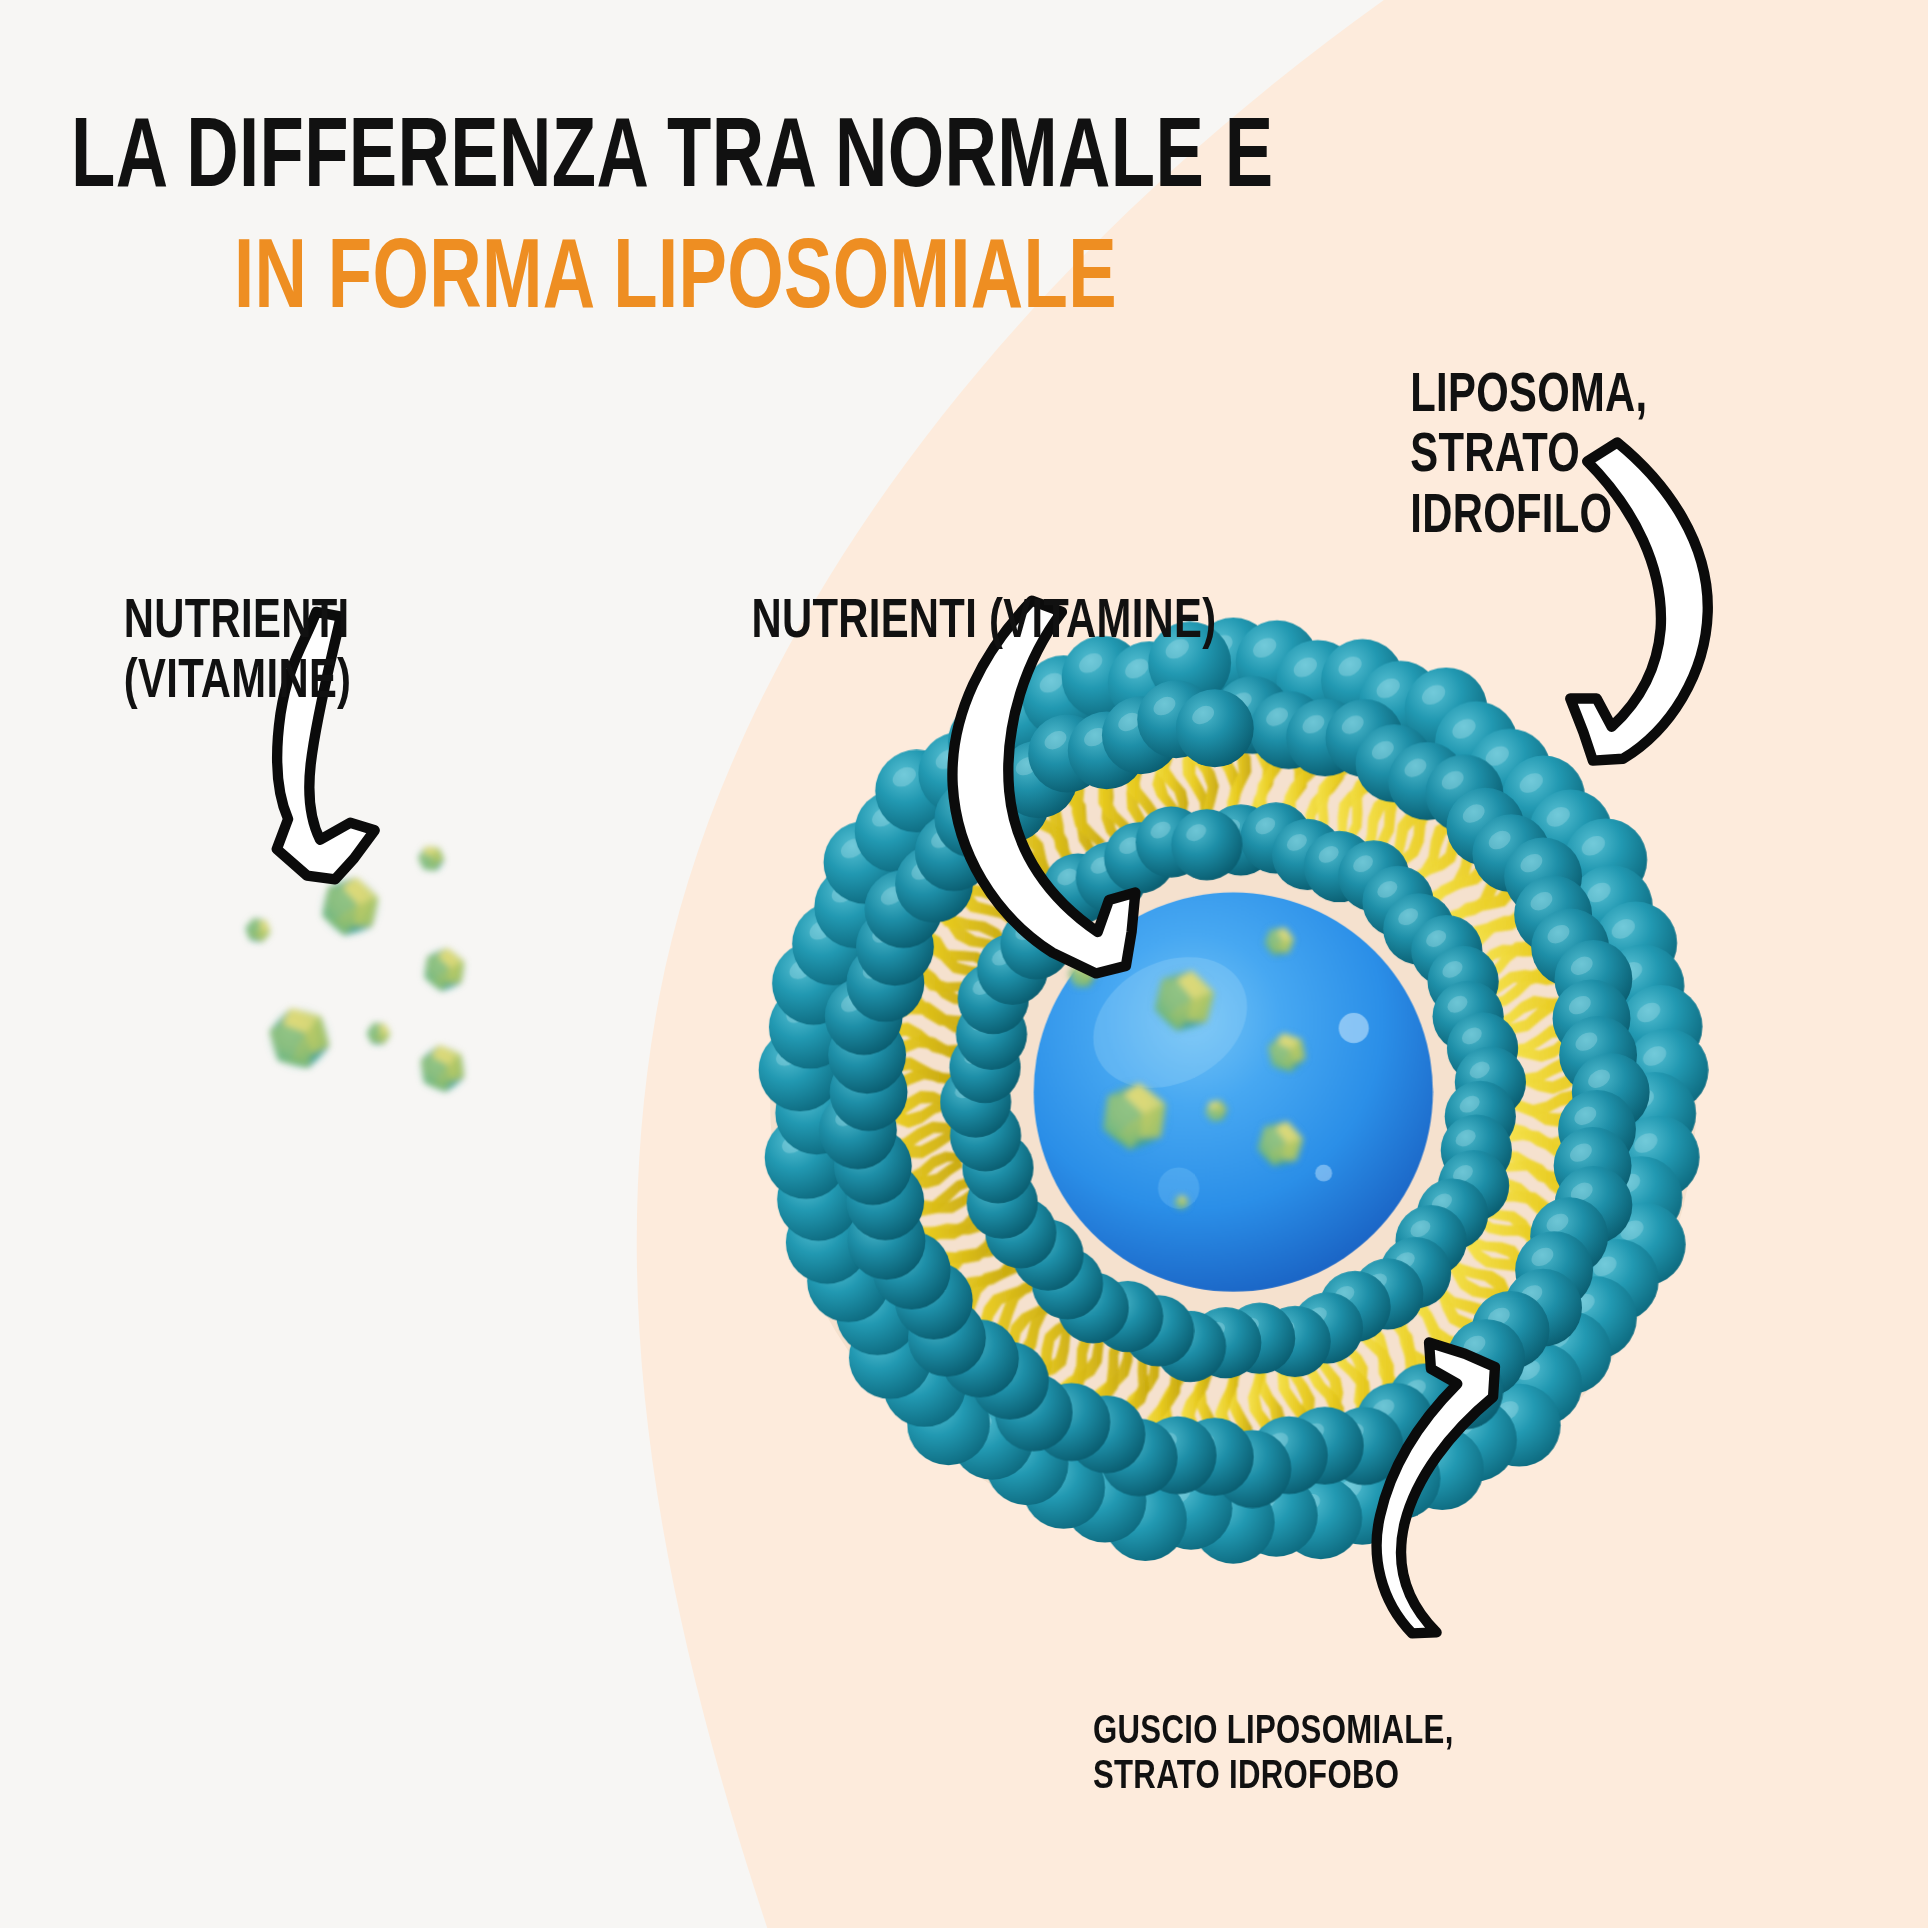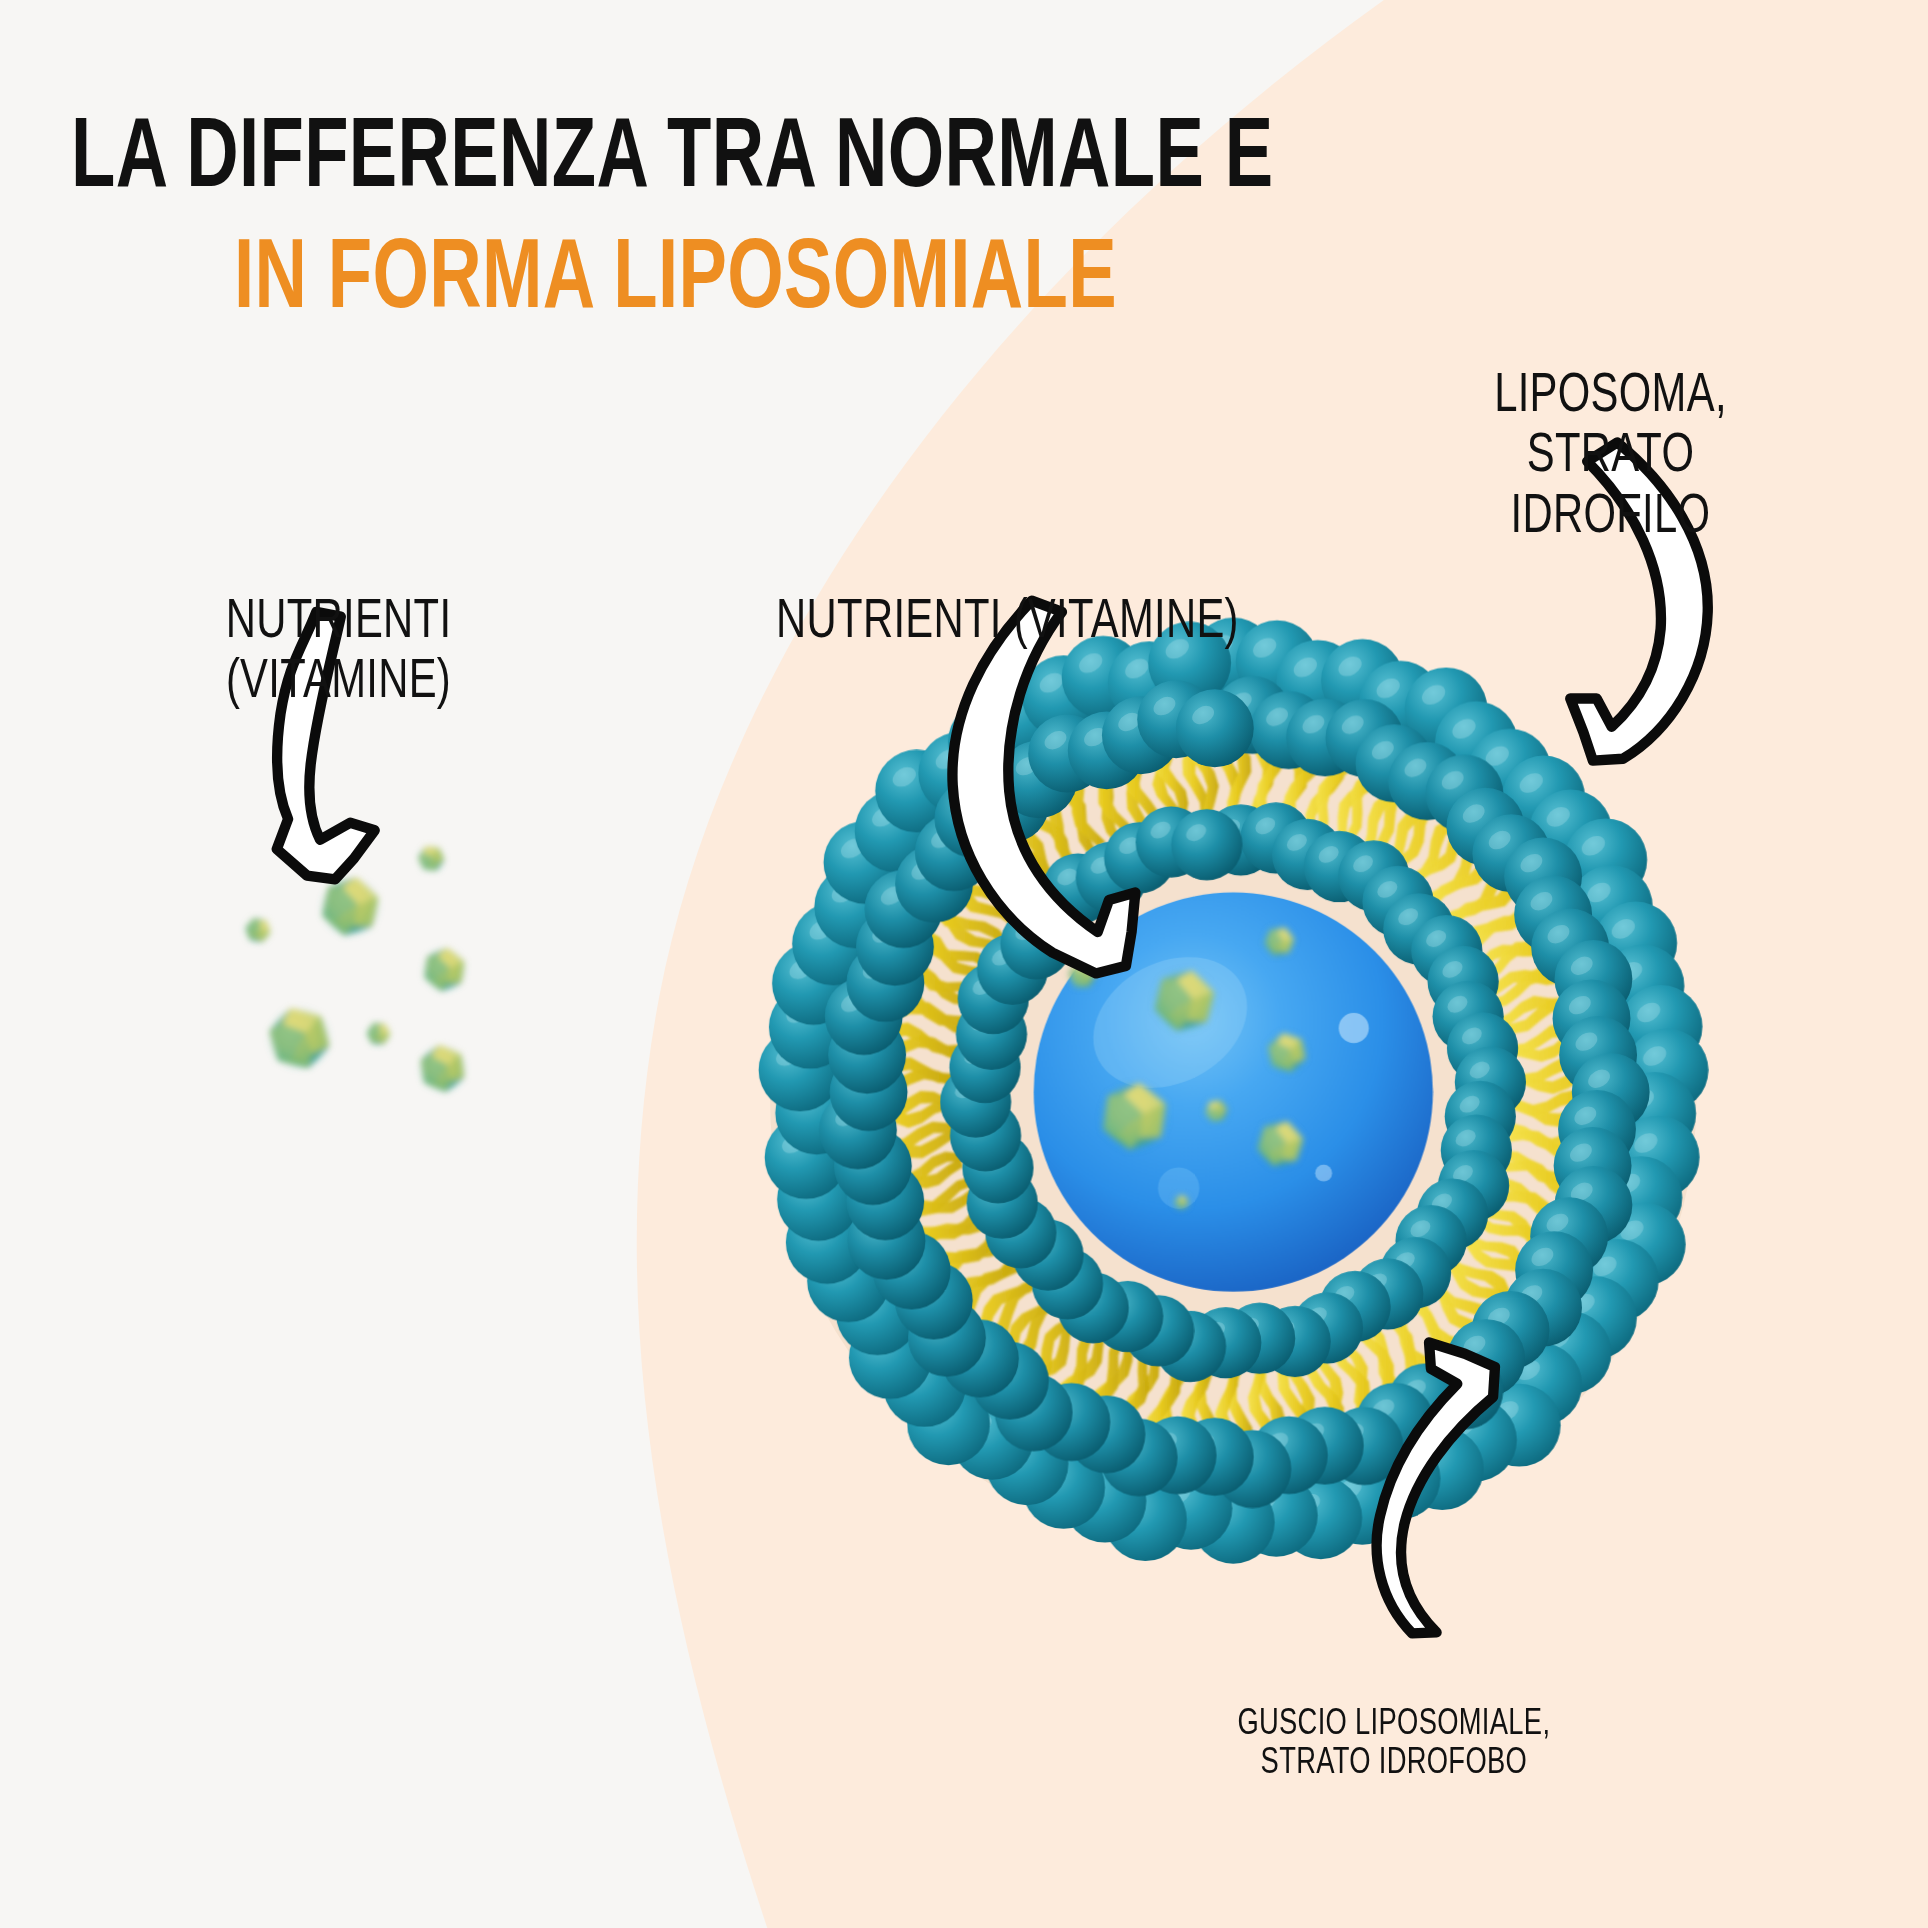--- a/index.html
+++ b/index.html
@@ -27,33 +27,32 @@
     color:#111111;
   }
   #title-line2{
     left:234px;top:226px;
     font-size:98px;
     color:#EE8E22;
   }
 
   .lbl{
     position:absolute;
-    font-weight:normal;
+    font-weight:bold;
     color:#111111;
     line-height:1.10;
-    text-align:center;
     white-space:pre-line;
     letter-spacing:0.4px;
   }
   .lblinner{display:inline-block;transform:scaleX(0.76);transform-origin:center top;}
 
   #label-nutrients-left{left:56px;top:527px;width:565px;font-size:55px;}
   #label-nutrients-right{left:678px;top:527px;width:659px;font-size:55px;}
   #label-liposome{left:1347px;top:301px;width:527px;font-size:55px;}
-  #label-shell{left:1036px;top:1662px;width:716px;font-size:36px;}
+  #label-shell{left:1036px;top:1662px;width:716px;font-size:41px;}
 
   
   .layer{position:absolute;left:0;top:0;width:1928px;height:1928px;pointer-events:none;}
 </style>
 </head>
 <body>
 
 <div id="stage">
 
   <svg class="bgsvg" viewBox="0 0 2048 2048">

